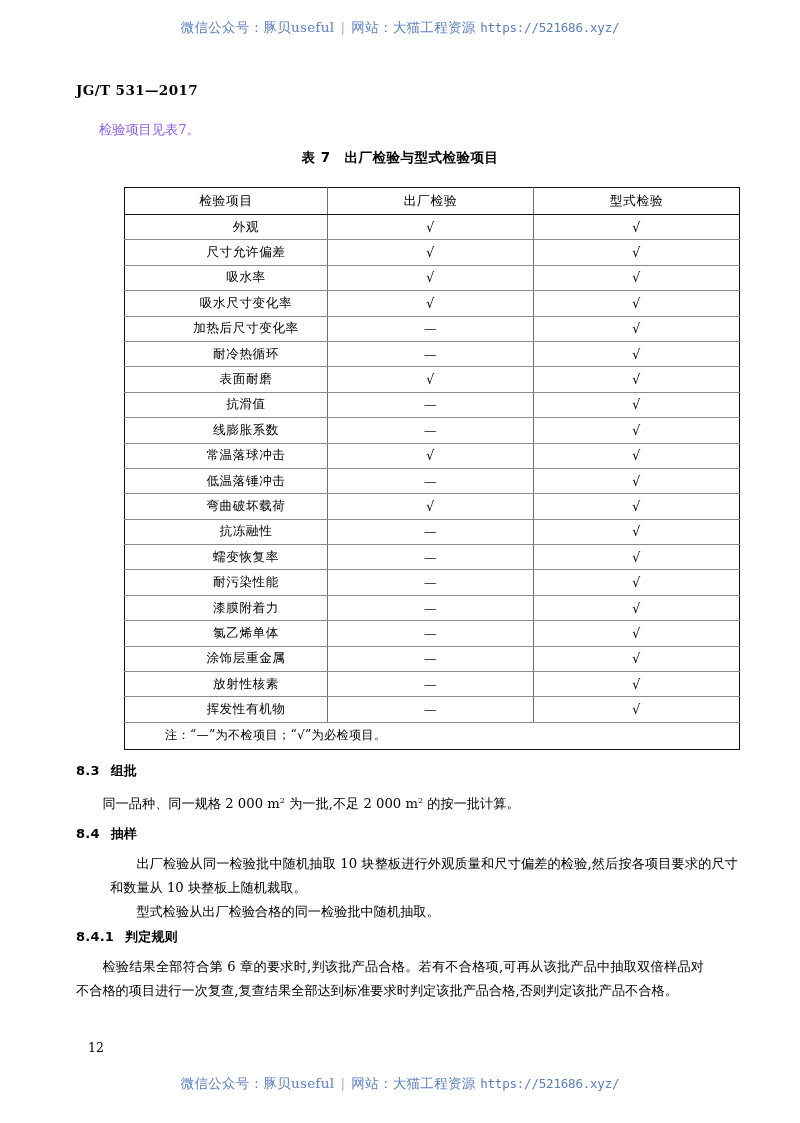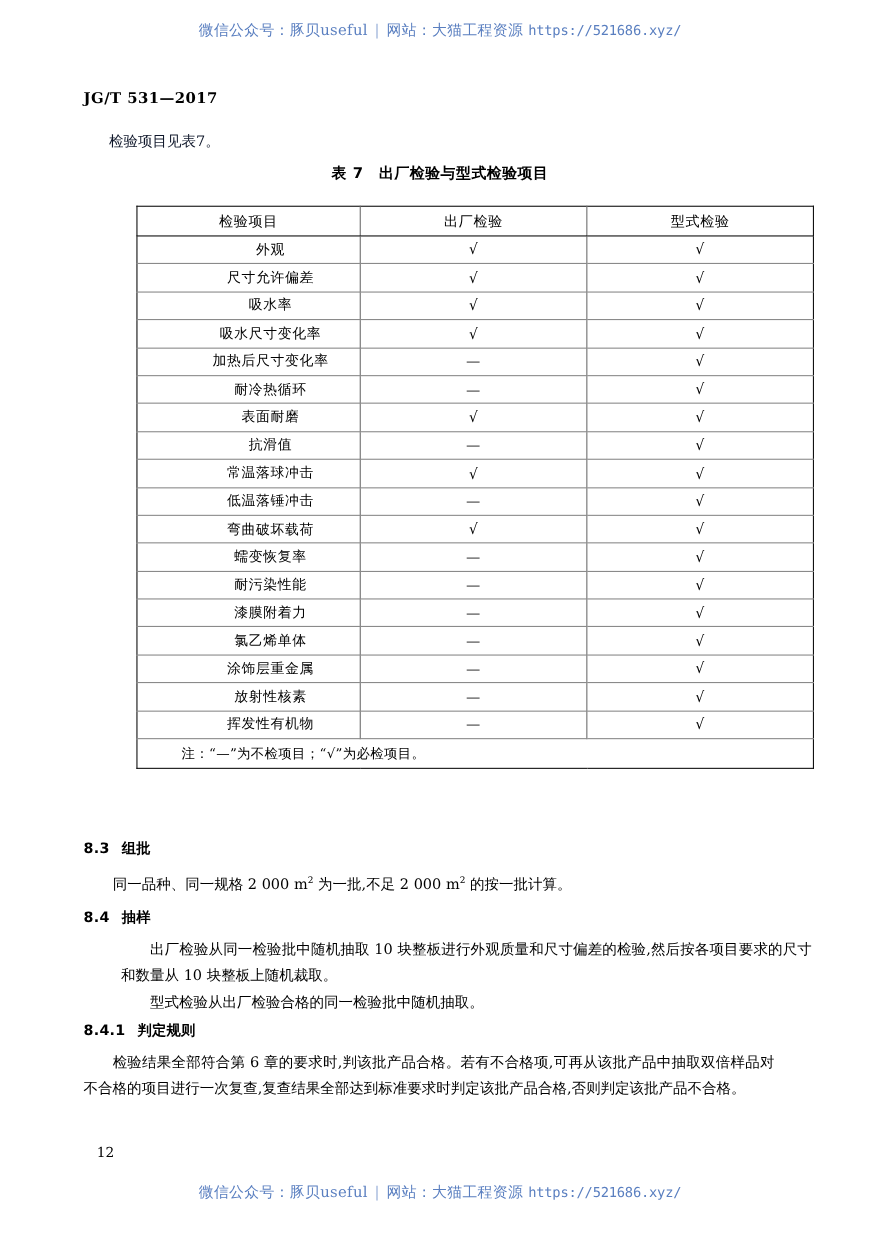--- a/index.html
+++ b/index.html
@@ -57,21 +57,21 @@
     font-family: "DejaVu Serif", "Liberation Serif", serif;
     letter-spacing: 0.4px;
   }
 
   
   .para {
     position: absolute;
     font-family: "DejaVu Serif", "Liberation Serif", serif;
     font-size: 13.2px;
     line-height: 23px;
-    color: #0f172a;
+    color: #8b5cf6;
     text-align: justify;
   }
   .lead-in {
     left: 99px;
     top: 118px;
     font-size: 13.2px;
   }
 
   .sec-head {
     position: absolute;
@@ -264,32 +264,42 @@
             <td>表面耐磨</td>
             <td><span class="mark-check">√</span></td>
             <td><span class="mark-check">√</span></td>
           </tr>
           <tr>
             <td>抗滑值</td>
             <td><span class="mark-dash">—</span></td>
             <td><span class="mark-check">√</span></td>
           </tr>
           <tr>
+            <td>线膨胀系数</td>
+            <td><span class="mark-dash">—</span></td>
+            <td><span class="mark-check">√</span></td>
+          </tr>
+          <tr>
             <td>常温落球冲击</td>
             <td><span class="mark-check">√</span></td>
             <td><span class="mark-check">√</span></td>
           </tr>
           <tr>
             <td>低温落锤冲击</td>
             <td><span class="mark-dash">—</span></td>
             <td><span class="mark-check">√</span></td>
           </tr>
           <tr>
             <td>弯曲破坏载荷</td>
             <td><span class="mark-check">√</span></td>
+            <td><span class="mark-check">√</span></td>
+          </tr>
+          <tr>
+            <td>抗冻融性</td>
+            <td><span class="mark-dash">—</span></td>
             <td><span class="mark-check">√</span></td>
           </tr>
           <tr>
             <td>蠕变恢复率</td>
             <td><span class="mark-dash">—</span></td>
             <td><span class="mark-check">√</span></td>
           </tr>
           <tr>
             <td>耐污染性能</td>
             <td><span class="mark-dash">—</span></td>

